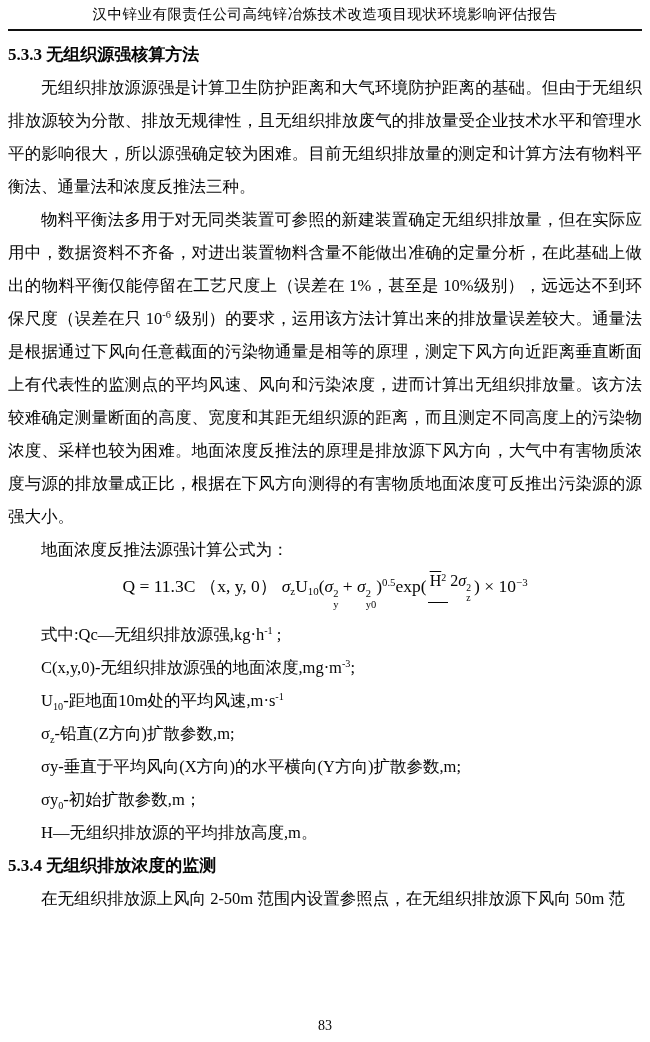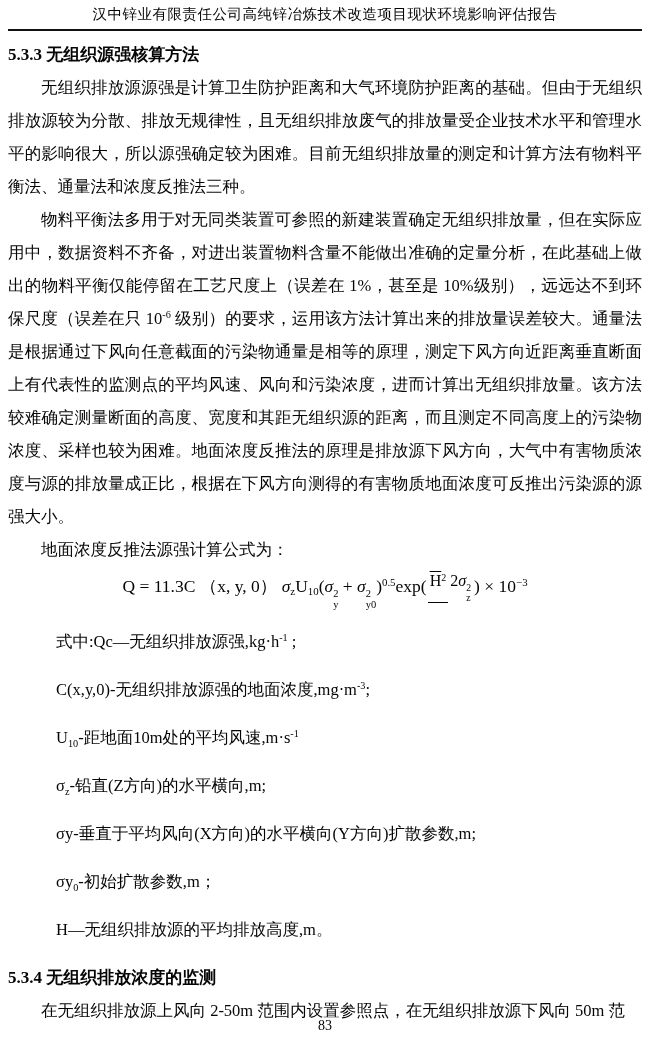--- a/index.html
+++ b/index.html
@@ -22,21 +22,21 @@
   }
   .doc-body{
     padding-top:7px;
     font-size:16.5px;
     line-height:33px;
     text-align:justify;
   }
   .para{text-indent:33px;margin:0;}
   .para.noindent{text-indent:0;}
   .heading{font-weight:bold;font-size:17px;margin:0;text-indent:0;}
-  .def{margin:15px;padding-left:33px;text-indent:0;font-family:Liberation Serif, serif;}
+  .def{margin:0;padding-left:33px;text-indent:0;font-family:Liberation Serif, serif;}
   .formula{
     text-align:center;
     margin:6px 0 8px 0;
     line-height:1.25;
     font-size:17.5px;
     text-indent:0;
   }
   
   .seg{}
   .it{font-style:italic;}
@@ -82,21 +82,21 @@
         </span><span class="seg">)</span><span class="sp">0.5</span><span class="seg">exp(</span><span class="frac">
           <span class="num"><span class="ob">H</span><span class="sp">2</span></span>
           <span class="den"><span class="seg">2</span><span class="it">σ</span><span class="ss">
               <span>2</span>
               <span>z</span>
             </span></span>
         </span><span class="seg">) × 10</span><span class="sp">−3</span></div>
       <div class="def"><span class="seg">式中:Qc—无组织排放源强,kg·h</span><span class="sp">-1</span><span class="seg"> ;</span></div>
       <div class="def"><span class="seg">C(x,y,0)-无组织排放源强的地面浓度,mg·m</span><span class="sp">-3</span><span class="seg">;</span></div>
       <div class="def"><span class="seg">U</span><span class="sb">10</span><span class="seg">-距地面10m处的平均风速,m·s</span><span class="sp">-1</span></div>
-      <div class="def"><span class="seg">σ</span><span class="sb">z</span><span class="seg">-铅直(Z方向)的水平横向,m;</span></div>
+      <div class="def"><span class="seg">σ</span><span class="sb">z</span><span class="seg">-铅直(Z方向)扩散参数,m;</span></div>
       <div class="def"><span class="seg">σy-垂直于平均风向(X方向)的水平横向(Y方向)扩散参数,m;</span></div>
       <div class="def"><span class="seg">σy</span><span class="sb">0</span><span class="seg">-初始扩散参数,m；</span></div>
       <div class="def"><span class="seg">H—无组织排放源的平均排放高度,m。</span></div>
       <div class="heading"><span class="seg">5.3.4 无组织排放浓度的监测</span></div>
       <div class="para"><span class="seg">在无组织排放源上风向 2-50m 范围内设置参照点，在无组织排放源下风向 50m 范</span></div>
     </div>
 
   <div class="footer">83</div>
 </div>
 

